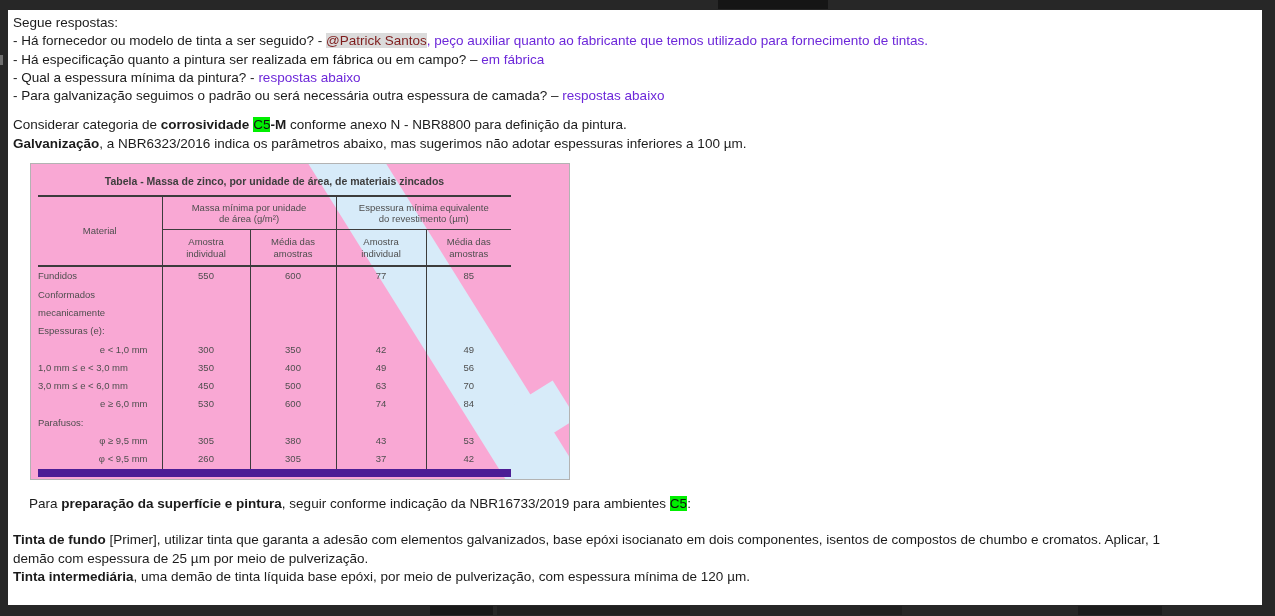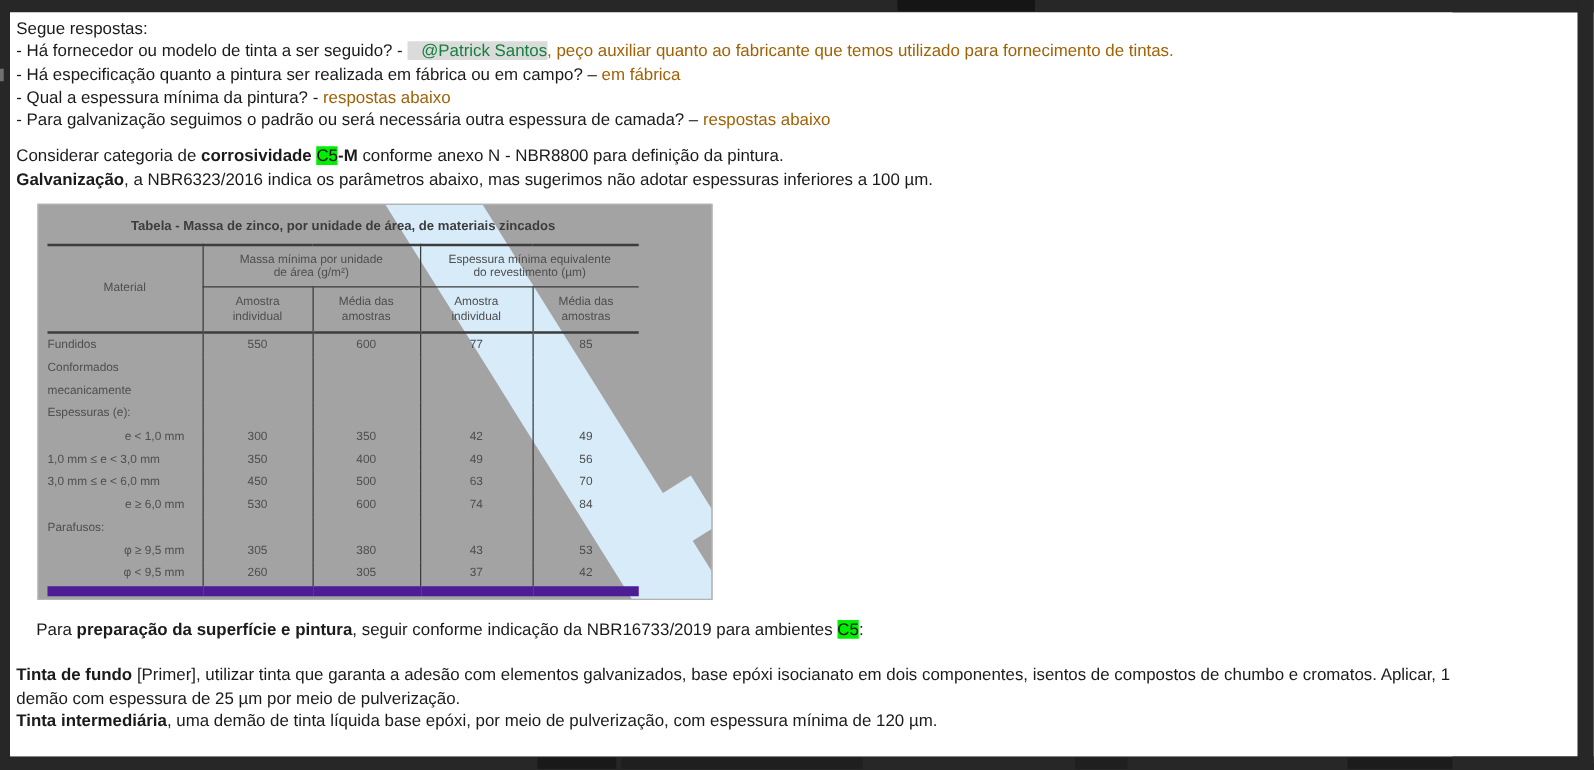--- a/index.html
+++ b/index.html
@@ -27,31 +27,31 @@
     background:#fff; padding:4px 0 0 5px;
     font-size:13.5px; line-height:18.3px; color:#1b1b1b;
   }
   .line { margin:0; }
   #p-considerar { margin-top:11px; }
   #p-surface    { margin-top:15px;margin-left:16px; }
   #p-primer     { margin-top:18px; }
 
   .seg-n  {}
   .seg-b  { font-weight:bold; }
-  .seg-link    { color:#a16207; }
-  .seg-mention { color:#15803d; background:#dbdbdb;padding-left:11px; }
+  .seg-link    { color:#6d28d9; }
+  .seg-mention { color:#7f1d1d; background:#dbdbdb; }
   .seg-hl      { background:#00ef00; color:#111; font-weight:normal; }
 
   
   #table-box {
     position:relative; overflow:hidden;
     width:540px; height:317px;
     margin:10px 0 0 17px;
     border:1px solid #b3b3b3;
-    background:#a3a3a3;
+    background:#f9a8d4;
     color:#4e4e4e;
   }
   .wm { position:absolute; background:#d7ebf9; z-index:0; }
   #wm-main  { left:379px; top:-97px; width:66px; height:500px; transform:rotate(-32deg); }
   #wm-wedge { left:492px; top:225px; width:45px; height:45px; transform:rotate(-32deg); }
 
   #table-title {
     position:relative; z-index:1;
     width:473px; margin:8px 0 5px 7px;
     text-align:center; font-weight:bold; font-size:10.5px; color:#3d3d3d;

